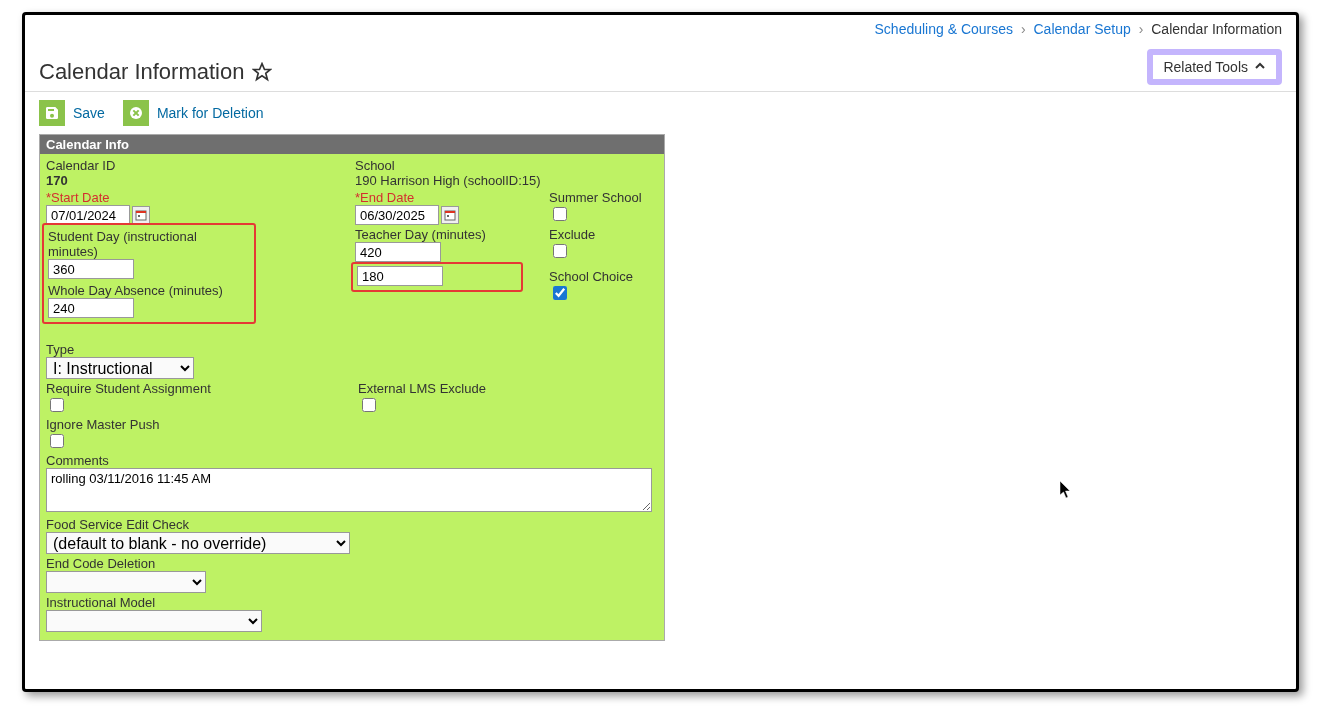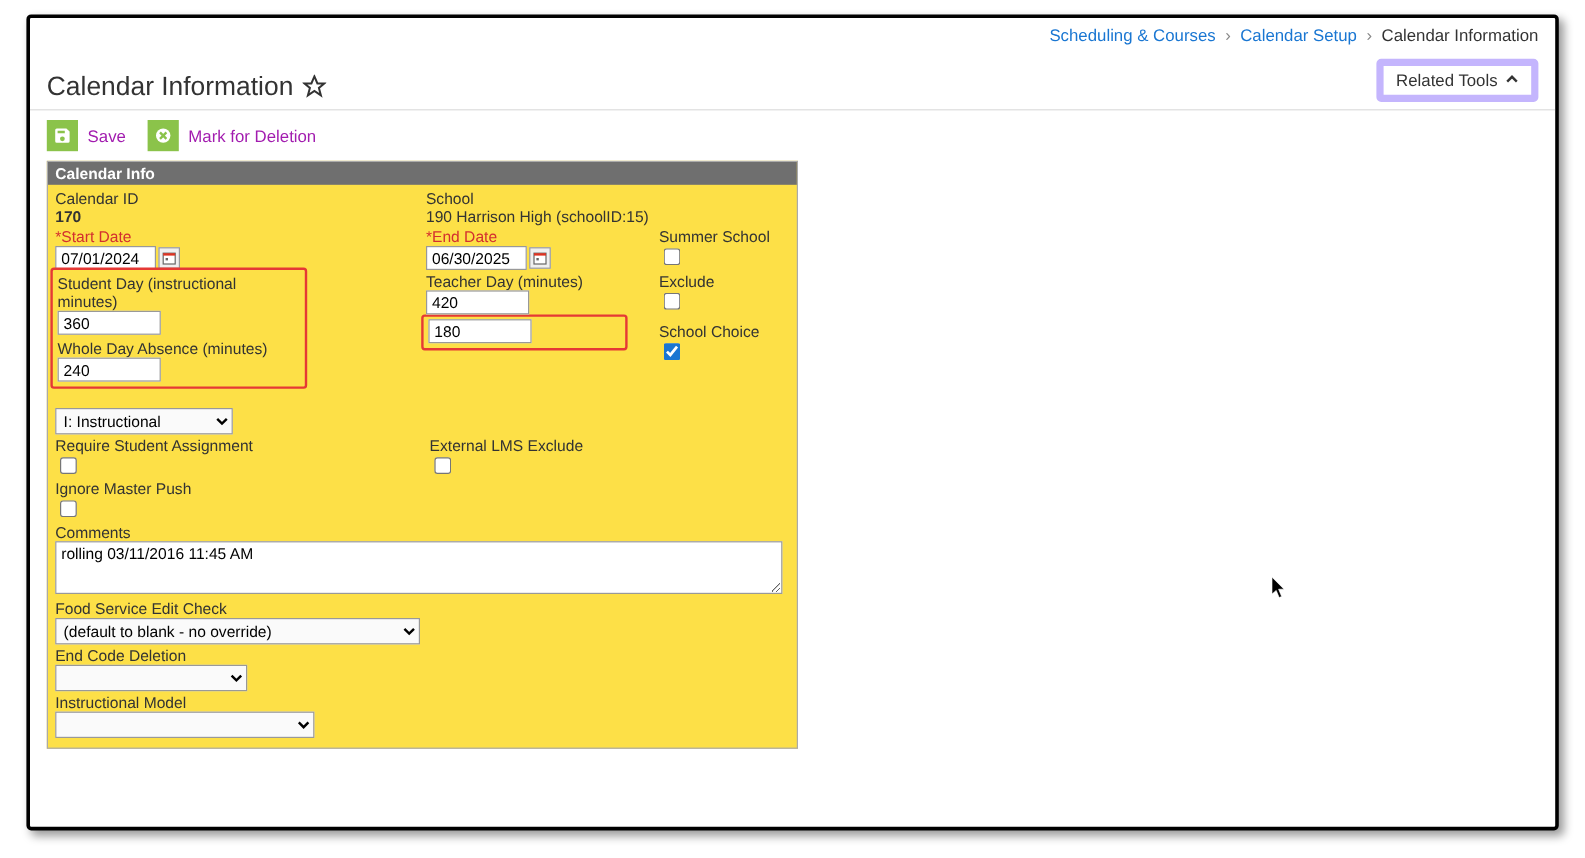--- a/index.html
+++ b/index.html
@@ -72,35 +72,35 @@
     align-items: center;
     gap: 18px;
     padding: 8px 14px;
   }
   .tool-btn {
     display: inline-flex;
     align-items: center;
     gap: 8px;
     cursor: pointer;
     font-size: 14px;
-    color: #a21caf;
+    color: #0369a1;
   }
   .tool-icon {
     width: 26px; height: 26px;
     background: #8bc34a;
     display: inline-flex;
     align-items: center;
     justify-content: center;
     color: #fff;
   }
   .panel {
     margin: 0 14px;
     width: 626px;
     border: 1px solid #aaa;
-    background: #fde047;
+    background: #bef264;
   }
   .panel-header {
     background: #6f6f6f;
     color: #fff;
     font-weight: bold;
     font-size: 13px;
     padding: 2px 6px;
   }
   .panel-body {
     padding: 2px 6px 8px 6px;
@@ -154,21 +154,21 @@
     padding: 2px 4px 4px 4px;
     margin-left: -4px;
     margin-top: -2px;
   }
   .highlight-group.hg1 { width: 214px; }
   .highlight-group.hg2 { width: 172px; }
   .sel {
     border: 1px solid #999;
     background: #fafafa;
     height: 22px;
-    font-size: 13px;
+    font-size: 16px;
     font-family: inherit;
     padding: 1px 2px;
   }
   textarea.comments {
     width: 606px;
     height: 44px;
     border: 1px solid #999;
     font-family: inherit;
     font-size: 13px;
     padding: 2px 4px;
@@ -312,20 +312,21 @@
             <div class="vsp6"></div>
             <div class="field-label">School Choice</div>
             <input type="checkbox" class="cb" checked="" style="accent-color: rgb(25, 118, 210);">
           </div>
         </div>
 
         <div class="vsp16"></div>
 
         <div class="row">
           <div class="col1">
+            <div class="field-label">Type</div>
             <select class="sel" style="width:148px;">
               <option>I: Instructional</option>
             </select>
           </div>
         </div>
 
         <div class="row">
           <div class="col1">
             <div class="field-label">Require Student Assignment</div>
             <input type="checkbox" class="cb" style="">

